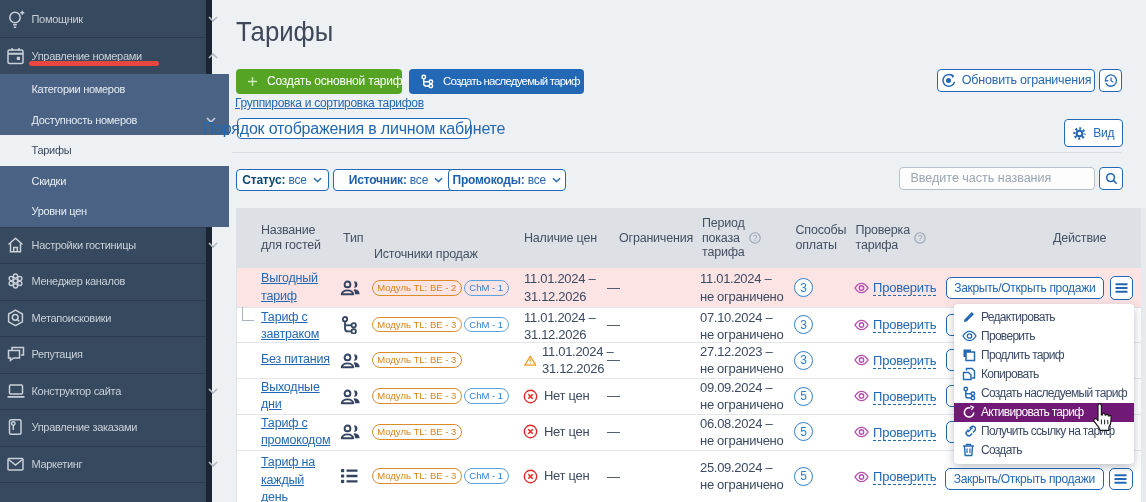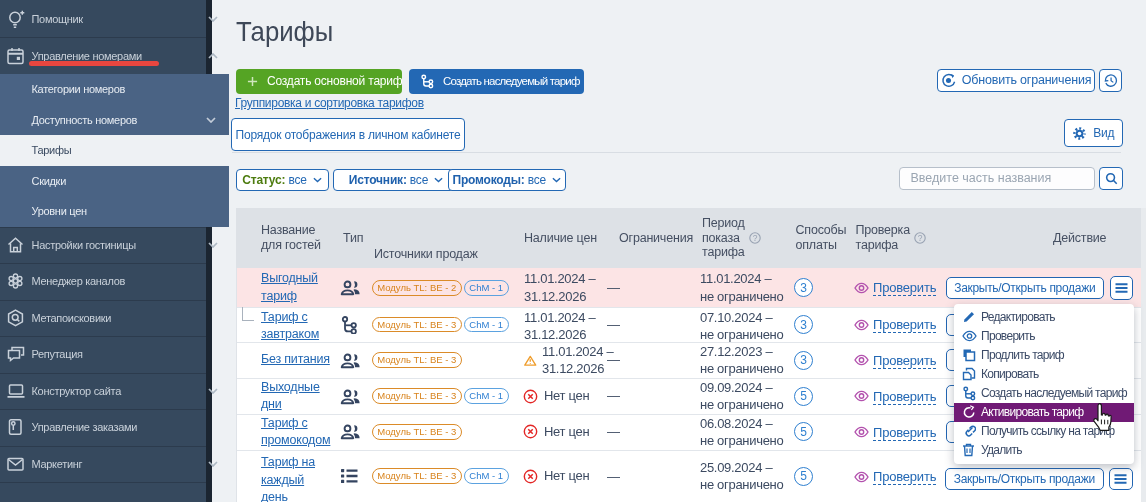--- a/index.html
+++ b/index.html
@@ -173,21 +173,21 @@
   <svg width="15" height="15" viewBox="0 0 16 16" fill="none" stroke="#fff" stroke-width="1.5" style="margin-right:8px">
       <circle cx="4" cy="3.2" r="1.9"></circle>
       <path d="M4 5.1v5.4a2.3 2.3 0 0 0 2.3 2.3h3.4"></path>
       <path d="M4.2 8.3h5.5"></path>
       <circle cx="11.6" cy="8.3" r="1.9"></circle>
       <circle cx="11.6" cy="12.8" r="1.9"></circle>
     </svg>
   Создать наследуемый тариф
 </div>
 <div class="ab lnk" style="left:235px;top:96px;font-size:12px;letter-spacing:-0.3px;text-decoration:underline">Группировка и сортировка тарифов</div>
-<div class="btn ob" style="left:231px;top:118px;width:234px;height:33px;font-size:12px">Порядок отображения в личном кабинете</div>
+<div class="btn ob" style="left:237px;top:118px;width:234px;height:21px;font-size:16px">Порядок отображения в личном кабинете</div>
 <div class="btn ob" style="left:937px;top:69px;width:158px;height:22.5px;border-width:1.5px;font-size:12.5px">
   <svg width="15" height="15" viewBox="0 0 16 16" style="margin-right:6px">
       <circle cx="8" cy="8" r="2.7" fill="#2368b4"></circle>
       <path d="M13.2 3.8 a6.3 6.3 0 1 0 1.3 5.5" fill="none" stroke="#2368b4" stroke-width="1.5"></path>
       <path d="M10.9 1 l3 1.7 -1.7 3 z" fill="#2368b4"></path>
     </svg>
   Обновить ограничения
 </div>
 <div class="btn ob" style="left:1099px;top:69px;width:23px;height:22.5px;border-width:1.5px">
   <svg width="15" height="15" viewBox="0 0 16 16" fill="none" stroke="#2368b4" stroke-width="1.4">
@@ -199,21 +199,21 @@
 <div class="btn ob" style="left:1064px;top:119px;width:58.5px;height:28px;border-width:1.5px;font-size:12px">
   <svg width="15" height="15" viewBox="0 0 16 16" style="margin-right:6px">
       <circle cx="8" cy="8" r="5.4" fill="none" stroke="#2368b4" stroke-width="2.6" stroke-dasharray="2.1 2.15" stroke-dashoffset="1"></circle>
       <circle cx="8" cy="8" r="4.1" fill="#2368b4"></circle>
       <circle cx="8" cy="8" r="1.9" fill="#fff"></circle>
     </svg>
   Вид
 </div>
 <div class="ab hl" style="left:232px;top:152px;width:889px"></div>
 <div class="btn ob" style="left:235.5px;top:168.5px;width:93px;height:22px;border-width:1.5px;font-size:12px">
-  <b style="color:#4d7c0f">Статус:</b>&nbsp;все
+  <b style="color:#0c4a6e">Статус:</b>&nbsp;все
   <svg width="9" height="6" viewBox="0 0 10 6" fill="none" stroke="#2368b4" stroke-width="1.6" style="margin-left:6px">
       <path d="M1 1 L5 4.6 L9 1"></path>
     </svg>
 </div>
 <div class="btn ob" style="left:333px;top:168.5px;width:126px;height:22px;border-width:1.5px;font-size:12px">
   <b style="color:#1f61ad">Источник:</b>&nbsp;все
   <svg width="9" height="6" viewBox="0 0 10 6" fill="none" stroke="#2368b4" stroke-width="1.6" style="margin-left:6px">
       <path d="M1 1 L5 4.6 L9 1"></path>
     </svg>
 </div>
@@ -472,18 +472,18 @@
     </svg>
     <span>Получить ссылку на тариф</span>
   </div>
 <div class="mi" style="top:440.5px">
     <svg width="13" height="14" viewBox="0 0 13 14" fill="none" stroke="#2368b4" stroke-width="1.4">
       <path d="M1 3h11"></path>
       <path d="M4.5 3V1.5h4V3"></path>
       <path d="M2.5 3l.7 9.5h6.6l.7-9.5"></path>
       <path d="M5 5.5v4.5M8 5.5v4.5" stroke-width="1.2"></path>
     </svg>
-    <span>Удалить</span>
+    <span>Создать</span>
   </div>
 <svg class="ab" style="left:1091px;top:402px;z-index:40" width="24" height="32" viewBox="0 0 24 32">
 <path d="M8.2 1.6 c1.2 0 2.2 1 2.2 2.2 v9.2 l1 0.1 0.2-0.9 c0.25-1.3 2.1-1.3 2.35 0 l0.2 1 0.95-0.15 c0.1-1.25 1.9-1.25 2.1 0 l0.15 0.95 0.85 0.05 c0.25-1.05 1.8-0.95 1.95 0.25 l-0.3 5.6 c-0.1 2.1-0.8 3.8-2 5.3 l0 3.2 h-8.6 l-1.5-3 -4.6-6 c-0.8-1-0.25-2.5 1-2.75 0.8-0.15 1.6 0.2 2 0.9 l0.85 1.2 v-15 c0-1.2 1-2.2 2.2-2.2 z" fill="#fff" stroke="#1a1a1a" stroke-width="1.2" stroke-linejoin="round"></path>
 <path d="M10.4 17.5v4.8 M13.6 17.7v4.6 M16.8 17.9v4.4" stroke="#1a1a1a" stroke-width="1" fill="none"></path>
 </svg>
 
 </body></html>

